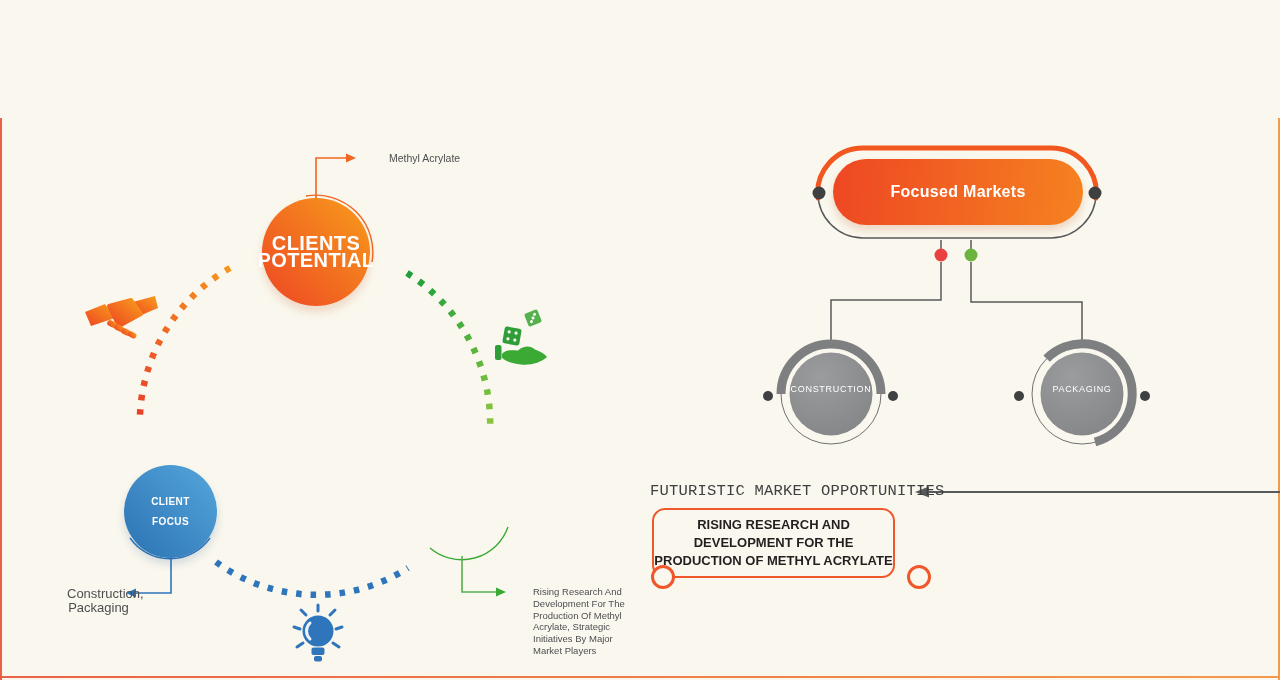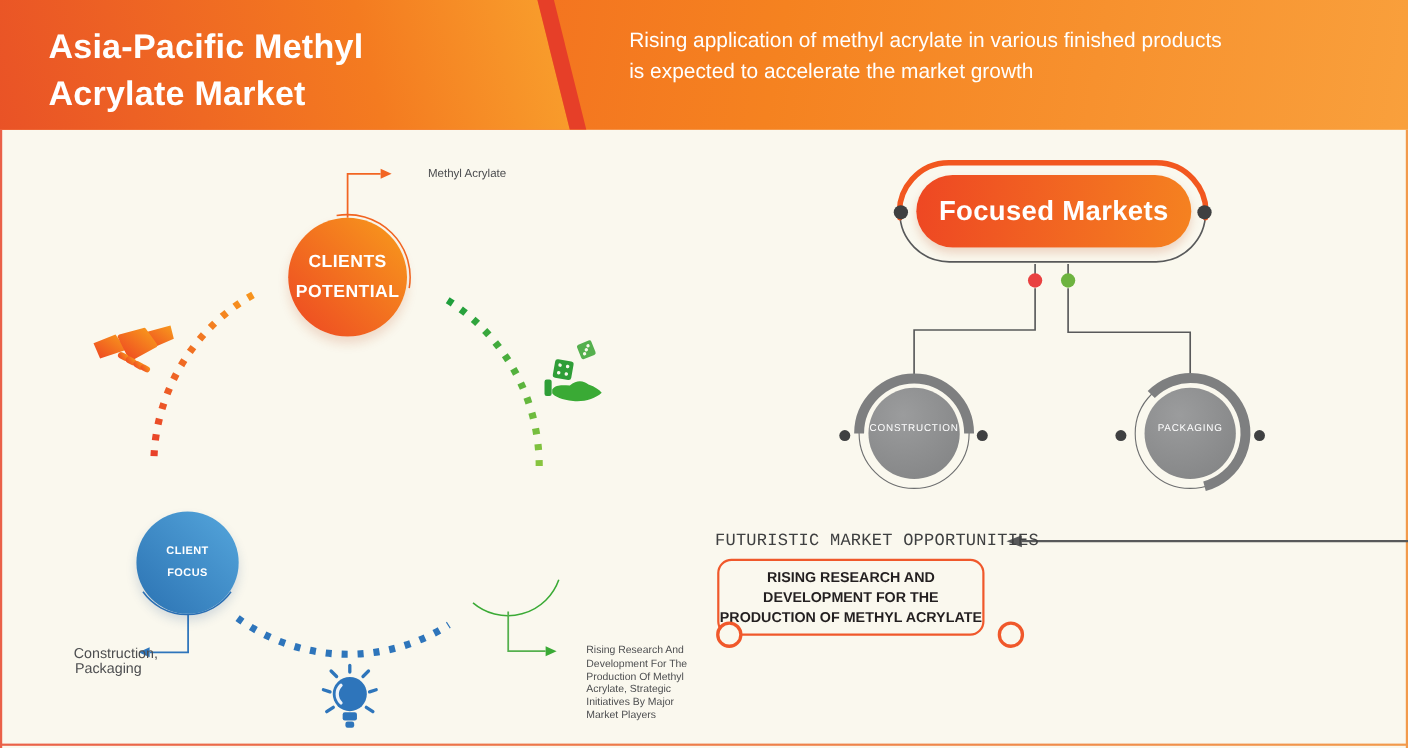--- a/index.html
+++ b/index.html
@@ -26,40 +26,40 @@
   .frame-bottom{ position:absolute; left:0; top:676px; width:1280px; height:2px;
             background:linear-gradient(90deg,#ea6148,#f29a4b); }
 
   
   svg.underlay { position:absolute; top:0; left:0; width:1280px; height:680px; }
 
   
   .cycle-circle { position:absolute; border-radius:50%; display:flex; align-items:center;
             justify-content:center; text-align:center; color:#ffffff; font-weight:700;
             letter-spacing:0.4px; white-space:pre-line; }
-  .c-orange { left:262px; top:198px; width:108px; height:108px; font-size:16px; line-height:27px;
+  .c-orange { left:262px; top:198px; width:108px; height:108px; font-size:20px; line-height:17px;
             background:linear-gradient(to top right,#ed4623,#f89c1c);
             box-shadow:0 6px 10px rgba(190,70,20,0.18); }
   .c-blue { left:124px; top:465px; width:93px; height:93px; font-size:10px; line-height:20px;
             background:linear-gradient(to top right,#2b72b2,#55a6dc);
             box-shadow:0 6px 10px rgba(30,80,140,0.18); }
   .c-green { left:415px; top:463px; width:93px; height:93px; font-size:15px; line-height:20px;
             background:linear-gradient(to top right,#2c9c2f,#8dc63f);
             box-shadow:0 6px 10px rgba(40,120,30,0.18); }
 
   .note { position:absolute; color:#4d4e50;padding-left:29px; }
   .note-methyl { left:360px; top:152px; font-size:10.5px; }
   .note-cf { left:38px; top:587px; width:92px; font-size:13px; line-height:14px;
             text-align:center; white-space:pre-line; }
   .note-hb { left:504px; top:586px; font-size:9.5px; line-height:11.8px; white-space:pre-line; }
 
   
   .fm-pill { position:absolute; left:833px; top:159px; width:250px; height:66px; border-radius:33px;
             background:linear-gradient(95deg,#ee4723,#f58220); display:flex; align-items:center;
-            justify-content:center; color:#ffffff; font-size:25px; font-weight:700;
+            justify-content:center; color:#ffffff; font-size:16px; font-weight:700;
             letter-spacing:0.3px; box-shadow:0 5px 9px rgba(190,70,20,0.2); }
   .seg-label { position:absolute; width:90px; text-align:center; color:#ffffff; font-size:9px;
             letter-spacing:0.7px; font-weight:400; }
   .seg-construction { left:786px; top:384px; }
   .seg-packaging { left:1037px; top:384px; }
 
   
   .opp-heading { position:absolute; left:650px; top:482px; font-size:15.5px; color:#3f4041;
             letter-spacing:0.2px; font-weight:400;font-family:Liberation Mono, monospace; }
   .opp-box { position:absolute; top:508px; height:70px; border:2px solid #f0582b; border-radius:13px;
@@ -70,28 +70,20 @@
   .opp-ring { position:absolute; width:24px; height:24px; border:3px solid #f0582b;
             border-radius:50%; background:#faf8ee; }
   .ring-1 { left:651px; top:565px; }
   .ring-2 { left:907px; top:565px; }
 </style>
 </head>
 <body>
 
 <div id="page">
 
-  <div class="header">
-    <div class="header-left-seg"></div>
-    <div class="header-stripe"></div>
-    <div class="header-title">Asia-Pacific Methyl
-Acrylate Market</div>
-    <div class="header-subtitle">Rising application of methyl acrylate in various finished products
-is expected to accelerate the market growth</div>
-  </div>
 
   <div class="frame-left"></div>
   <div class="frame-right"></div>
   <div class="frame-bottom"></div>
 
   <svg class="underlay" viewBox="0 0 1280 680">
     <defs>
       <linearGradient id="gHand" x1="0" y1="1" x2="1" y2="0">
         <stop offset="0" stop-color="#ee4423"></stop>
           <stop offset="1" stop-color="#f89c1c"></stop>

